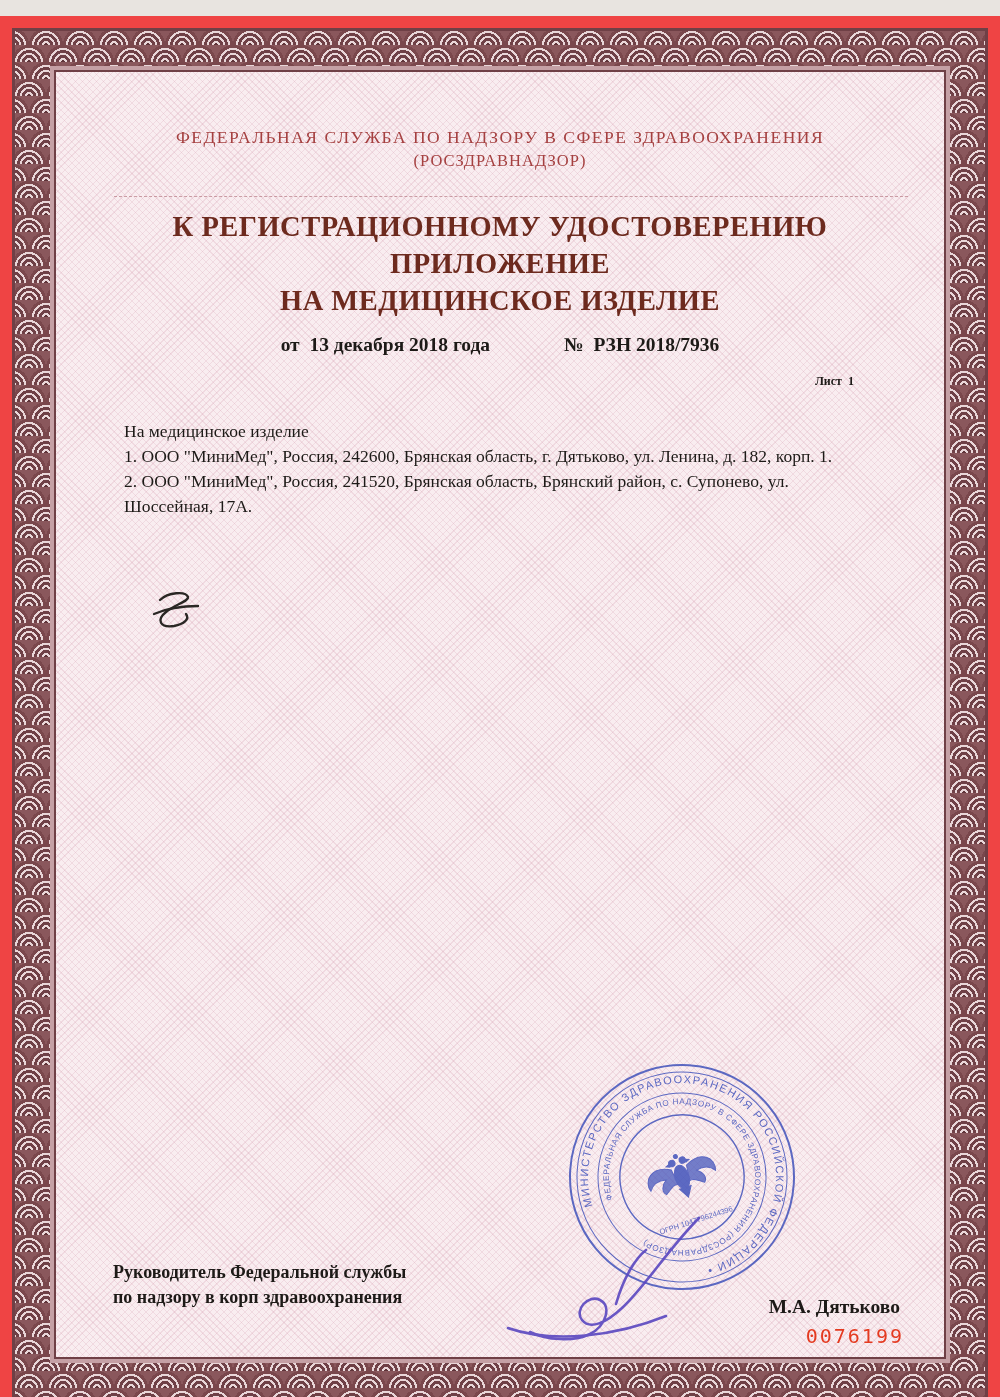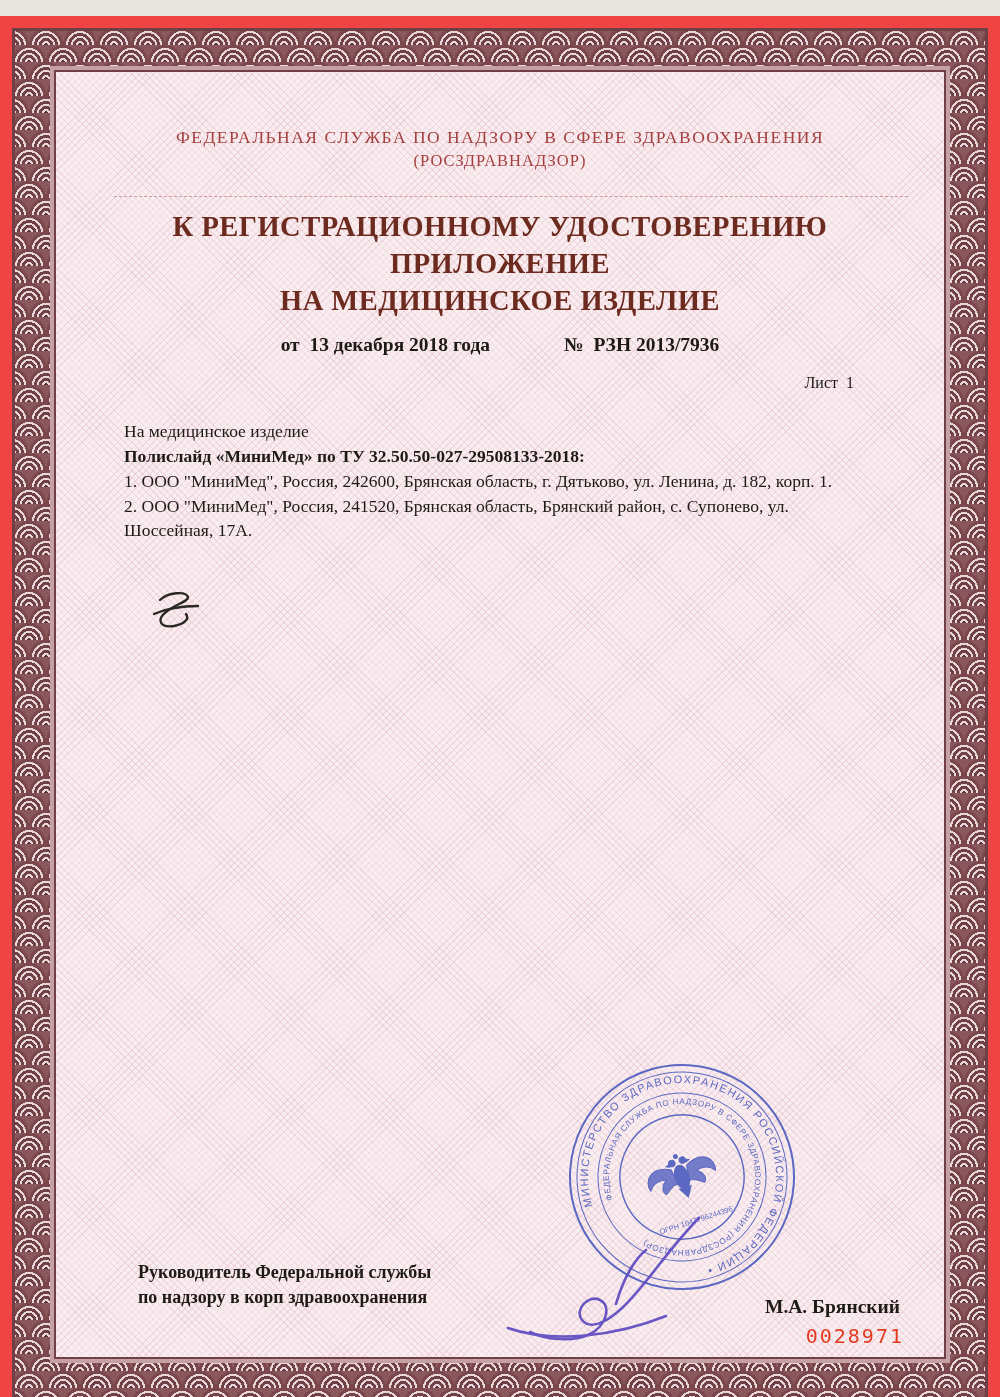--- a/index.html
+++ b/index.html
@@ -41,33 +41,33 @@
     position:absolute;top:136px;left:0;width:100%;text-align:center;
     font-weight:bold;color:#6d2a1e;font-size:28.5px;line-height:1.3;letter-spacing:.5px;
   }
   .dateline{
     position:absolute;top:262px;left:0;width:100%;
     display:flex;justify-content:center;gap:74px;
     font-weight:bold;font-size:19.5px;white-space:pre;
   }
   .sheet{
     position:absolute;top:302px;right:90px;
-    font-weight:normal;font-size:16px;white-space:pre;
+    font-weight:bold;font-size:12px;white-space:pre;
   }
   .body-block{
     position:absolute;top:347px;left:68px;right:72px;
     font-size:17.5px;line-height:1.42;
   }
   .body-block p{margin:0;}
   .body-block .bold{font-weight:bold;}
   .zmark{position:absolute;top:516px;left:94px;}
   .stamp{position:absolute;top:987px;left:508px;}
   .signature{position:absolute;top:1132px;left:438px;}
   .footer-left{
-    position:absolute;top:1188px;left:82px;
+    position:absolute;top:1188px;left:57px;
     font-weight:bold;font-size:18px;line-height:1.4;
   }
   .signer{
     position:absolute;top:1224px;right:44px;
     font-weight:bold;font-size:19.5px;
   }
   .serial{
     position:absolute;top:1252px;right:40px;
     color:#e43a20;font-size:20px;letter-spacing:2px;
     font-family:"DejaVu Sans Mono",monospace;
@@ -88,28 +88,27 @@
     <div class="separator"></div>
 
     <div class="doc-title">
       <div>К РЕГИСТРАЦИОННОМУ УДОСТОВЕРЕНИЮ</div>
       <div>ПРИЛОЖЕНИЕ</div>
       <div>НА МЕДИЦИНСКОЕ ИЗДЕЛИЕ</div>
     </div>
 
     <div class="dateline">
       <span>от  13 декабря 2018 года</span>
-      <span>№  РЗН 2013/7936</span>
+      <span>№  РЗН 2018/7936</span>
     </div>
 
     <div class="sheet">Лист  1</div>
 
     <div class="body-block">
       <p>На медицинское изделие</p>
-      <p class="bold">Полислайд «МиниМед» по ТУ 32.50.50-027-29508133-2018:</p>
       <p>1. ООО "МиниМед", Россия, 242600, Брянская область, г. Дятьково, ул. Ленина, д. 182, корп. 1.</p>
       <p>2. ООО "МиниМед", Россия, 241520, Брянская область, Брянский район, с. Супонево, ул. Шоссейная, 17А.</p>
     </div>
 
     <svg class="zmark" width="52" height="46" viewBox="0 0 52 46">
       <g fill="none" stroke="#2a2724" stroke-width="2.4" stroke-linecap="round">
         <path d="M10,12 C18,4 36,3 38,9 C39,13 26,16 16,24 C6,32 10,40 24,38 C34,36 40,31 36,26"></path>
         <path d="M4,26 C18,20 34,18 48,18"></path>
       </g>
     </svg>
@@ -153,18 +152,18 @@
         <path d="M14,124 C60,140 122,132 172,112"></path>
         <path d="M122,100 C130,72 142,54 152,46"></path>
       </g>
     </svg>
 
     <div class="footer-left">
       <div>Руководитель Федеральной службы</div>
       <div>по надзору в корп здравоохранения</div>
     </div>
 
-    <div class="signer">М.А. Брянский</div>
+    <div class="signer">М.А. Дятьково</div>
 
-    <div class="serial">0028971</div>
+    <div class="serial">0076199</div>
 
   </div>
 </div>
 
 </body></html>

